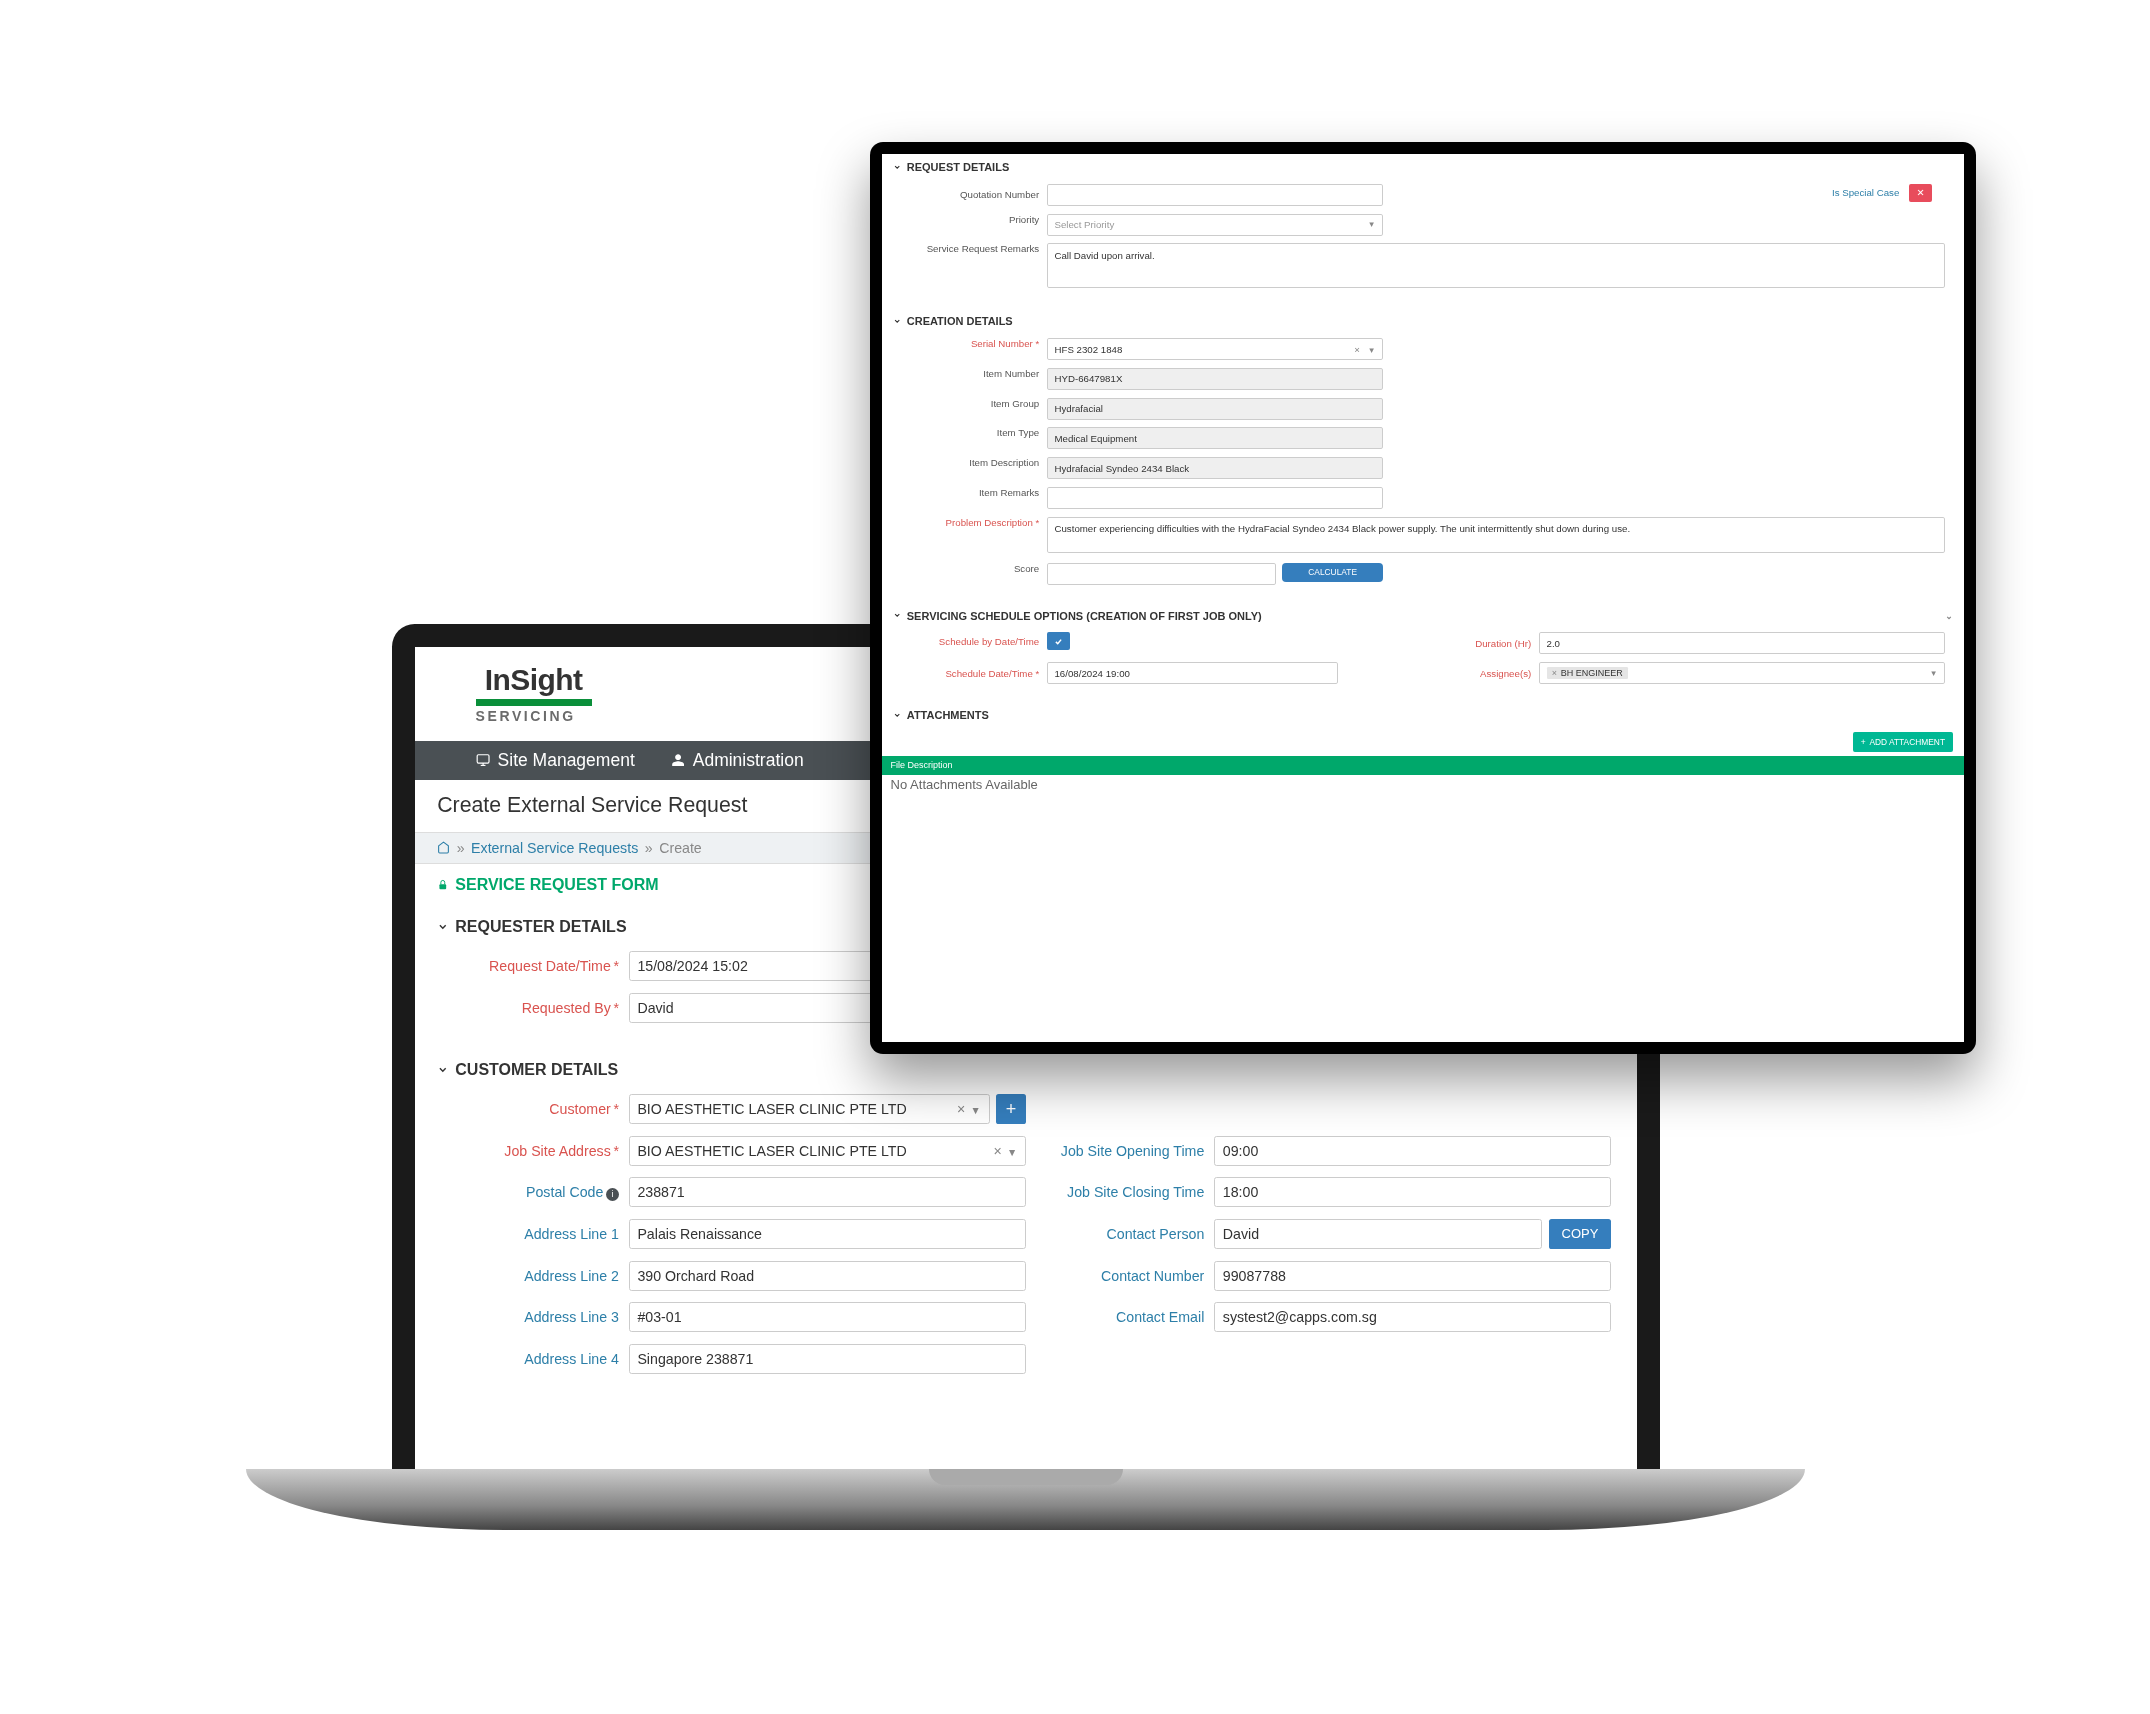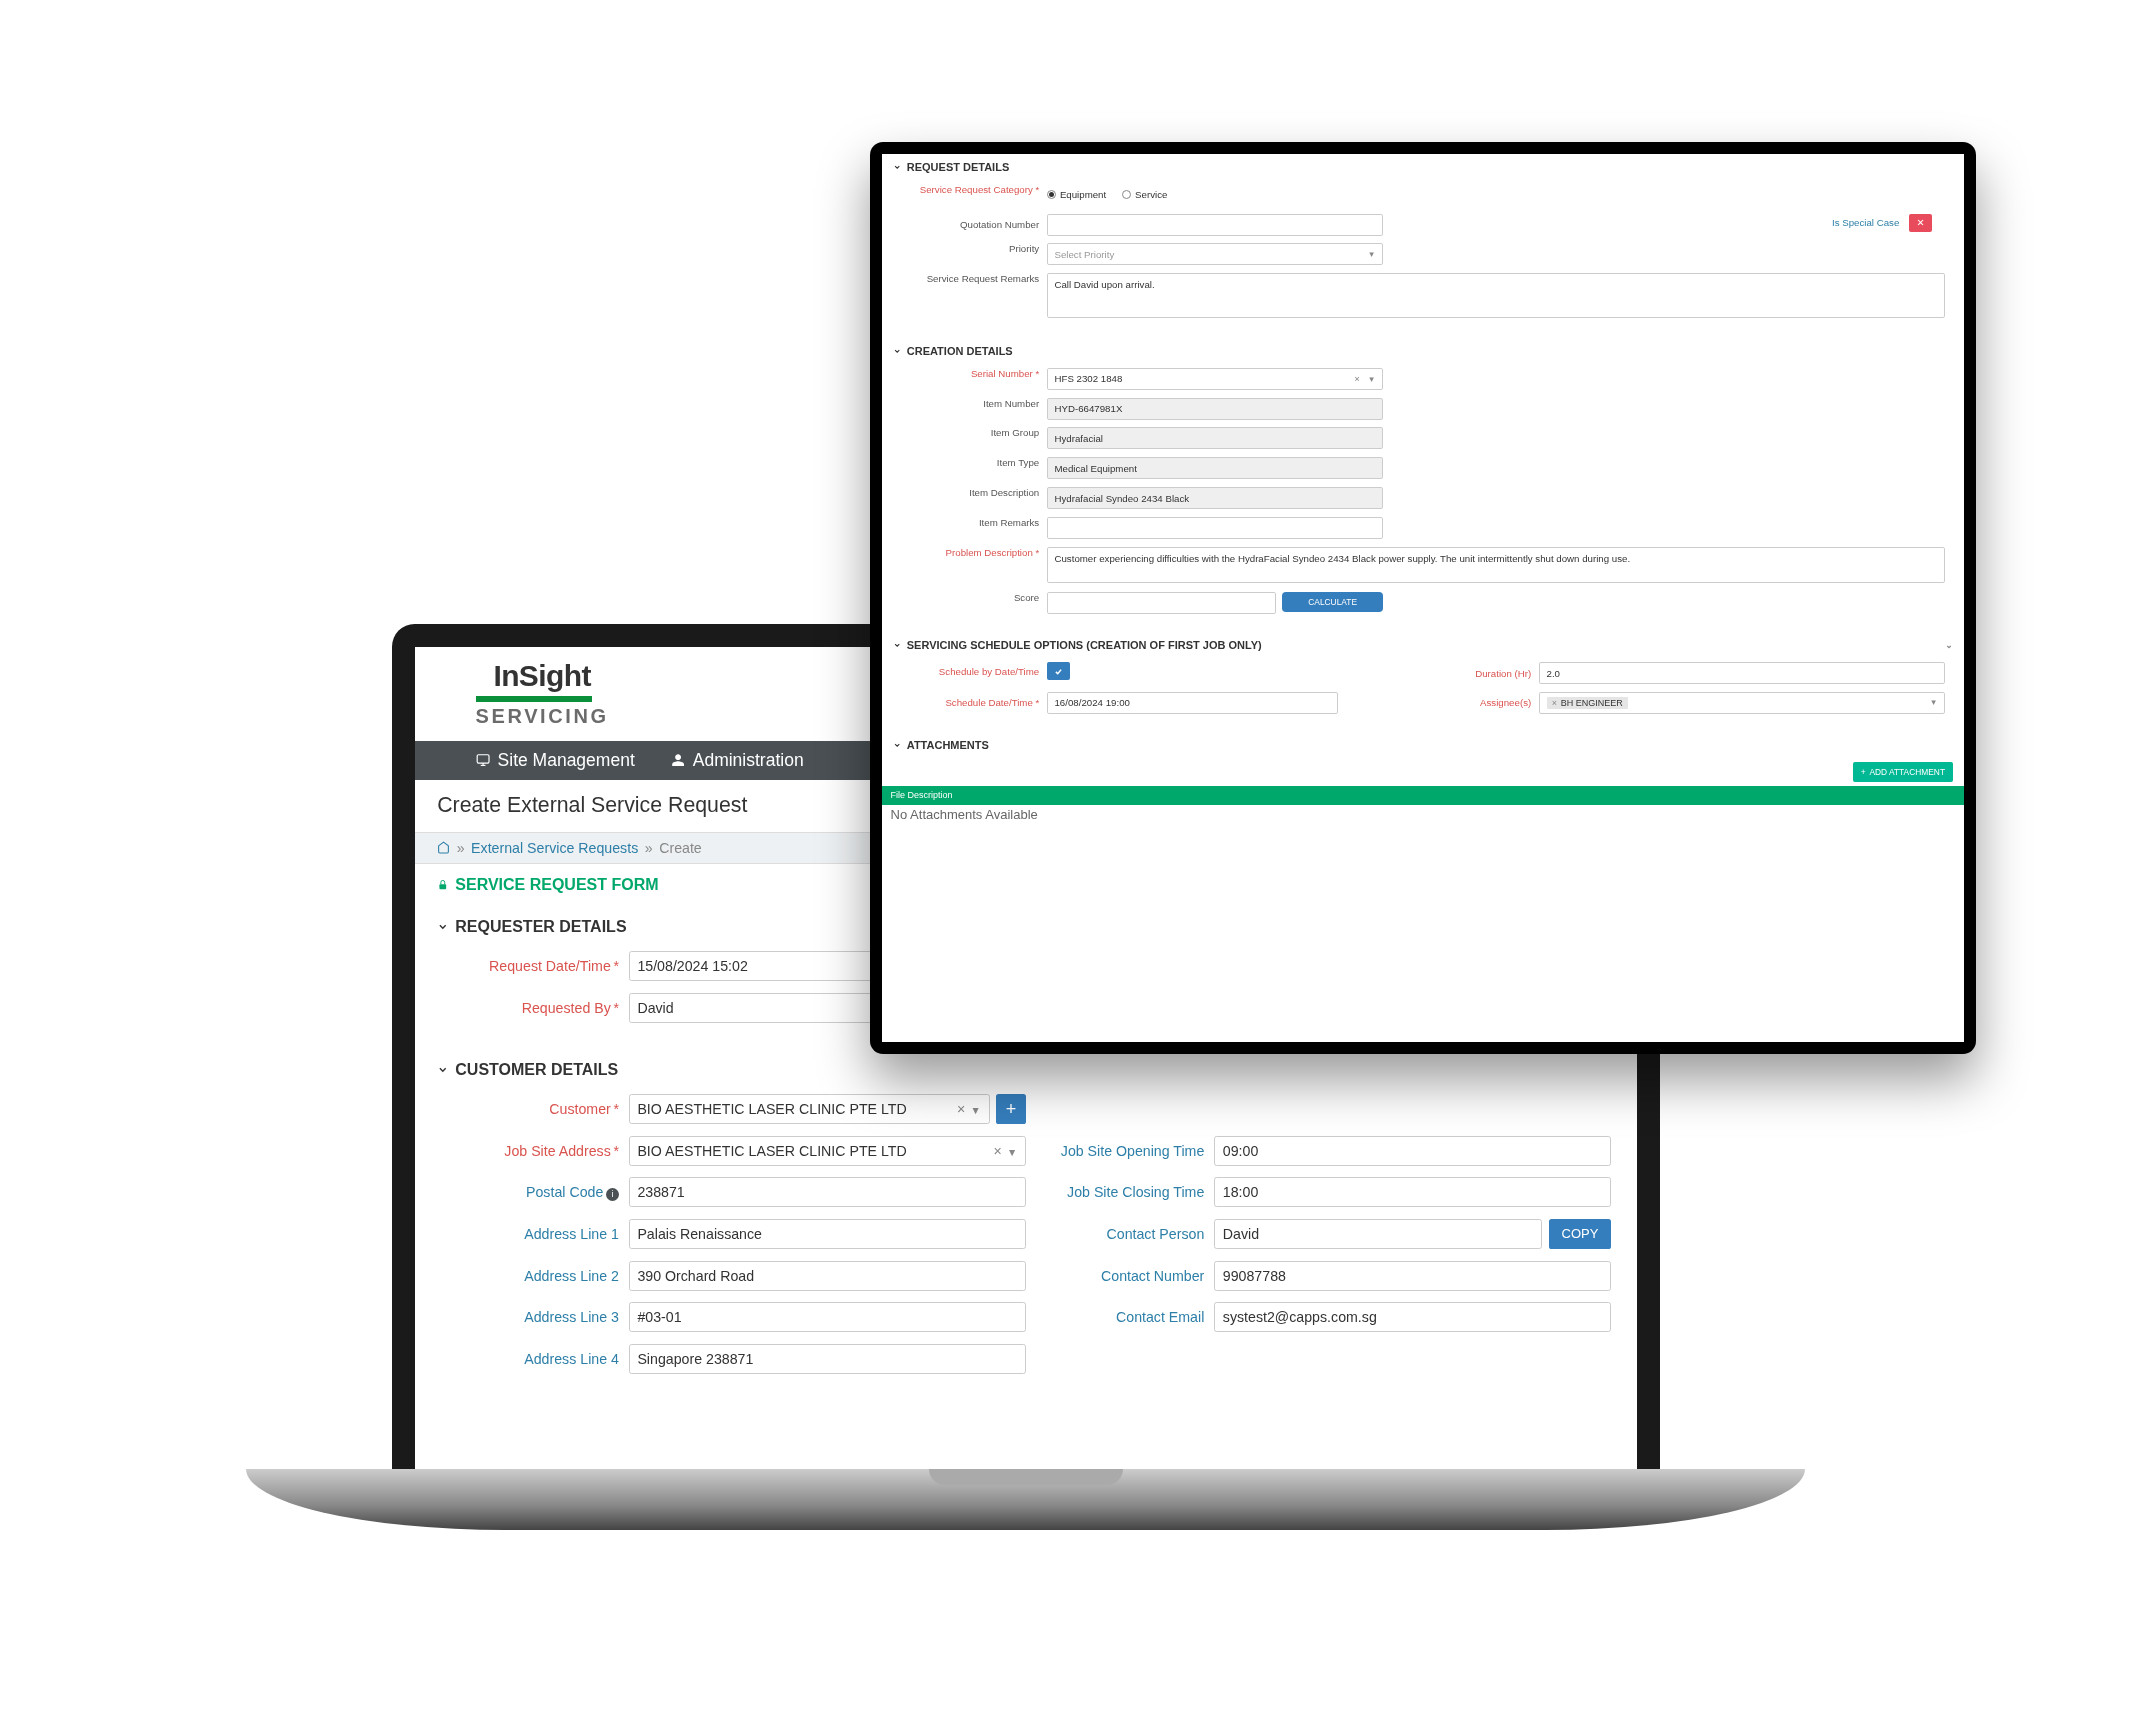--- a/index.html
+++ b/index.html
@@ -10,21 +10,21 @@
 .laptop-bezel { position: absolute; left: 146px; top: 0; width: 1268px; height: 873px; background: #1a1a1a; border-radius: 22.6px 22.6px 0 0; padding: 22.6px; }
 .laptop-screen { width: 100%; height: 100%; background: #fff; overflow: hidden; position: relative; }
 .laptop-base { position: absolute; bottom: 0; left: 0; width: 100%; height: 61px; background: linear-gradient(180deg, #ccc 0%, #888 60%, #444 100%); border-radius: 0 0 259px 259px / 0 0 61px 61px; }
 .laptop-lip { position: absolute; top: 0; left: 50%; transform: translateX(-50%); width: 194px; height: 16px; background: #aaa; border-radius: 0 0 19.4px 19.4px; }
 
 
 .app-header { height: 94px; background: #fff; display: flex; align-items: center; padding-left: 61px; }
 .logo { font-family: "Arial Black", Arial, sans-serif; }
 .logo-top { font-size: 30px; font-weight: 900; color: #333; letter-spacing: -0.6px; text-align: center; }
 .logo-bar { width: 116px; height: 6.5px; background: #0a8f3a; margin: 2.6px 0; }
-.logo-bottom { font-size: 20px; font-weight: 700; color: #6b6b6b; letter-spacing: 2.6px; }
+.logo-bottom { font-size: 14px; font-weight: 700; color: #6b6b6b; letter-spacing: 2.6px; }
 
 .nav-bar { height: 39px; background: #4a5054; display: flex; align-items: center; padding-left: 61px; gap: 36px; }
 .nav-item { color: #fff; font-size: 17.5px; display: flex; align-items: center; gap: 7.8px; cursor: pointer; }
 .nav-icon { width: 14.2px; height: 14.2px; }
 
 .page-title-bar { height: 52px; background: #fff; display: flex; align-items: center; padding-left: 22.6px; font-size: 21.3px; color: #333; }
 .breadcrumb-bar { height: 32px; background: #eef1f3; display: flex; align-items: center; padding-left: 22.6px; font-size: 14.2px; color: #2d7fa8; border-top: 0.6px solid #ddd; border-bottom: 0.6px solid #ddd; }
 .breadcrumb-bar a { color: #2d7fa8; text-decoration: none; }
 .breadcrumb-sep { margin: 0 6.5px; color: #888; }
 .bc-current { color: #888; }
@@ -273,35 +273,20 @@
   <div class="panel-inner">
 
     <div class="p-section-title">
       <svg class="p-chev" viewBox="0 0 24 24" fill="none" stroke="#333" stroke-width="3">
           <polyline points="6 9 12 15 18 9"></polyline>
         </svg>
       <span>REQUEST DETAILS</span>
     </div>
     <div class="p-form">
       <div class="p-row">
-        <div class="p-lbl req"><span>Service Request Category</span><span class="req-star">*</span></div>
-        <div class="p-fld">
-          <div class="radio-grp">
-            <div class="radio-item">
-                <span class="radio-dot on"></span>
-                <span>Equipment</span>
-              </div>
-            <div class="radio-item">
-                <span class="radio-dot"></span>
-                <span>Service</span>
-              </div>
-          </div>
-        </div>
-      </div>
-      <div class="p-row">
         <div class="p-col">
           <div class="p-lbl">Quotation Number</div>
           <div class="p-fld" style="max-width:336px"><input style=""></div>
         </div>
         <div class="p-col" style="justify-content:flex-end; padding-right:13px">
           <span class="special-link">Is Special Case</span>
           <button class="btn-x">✕</button>
         </div>
       </div>
       <div class="p-row">

